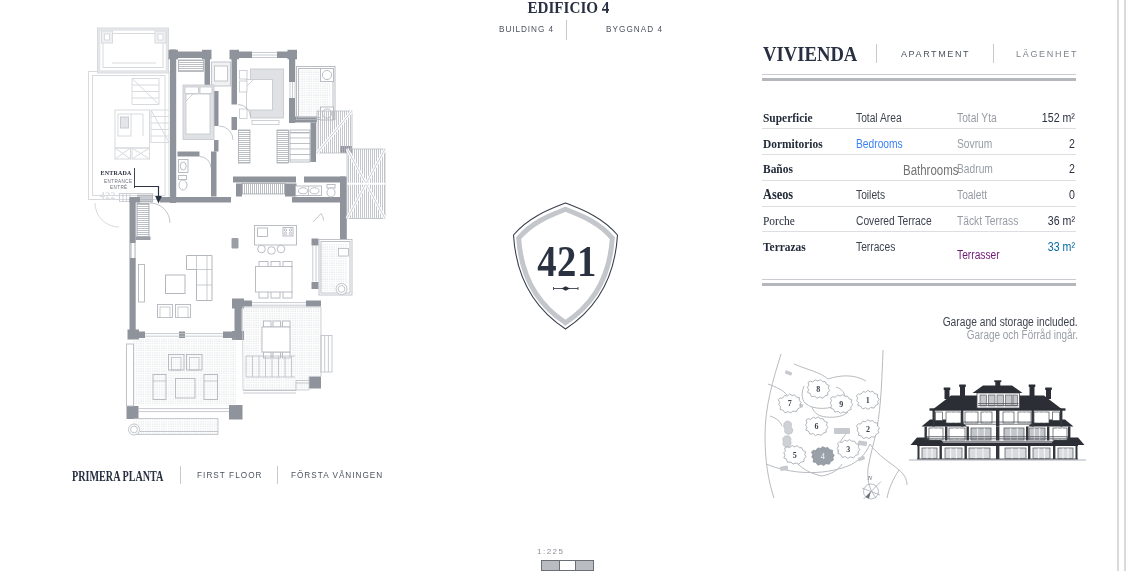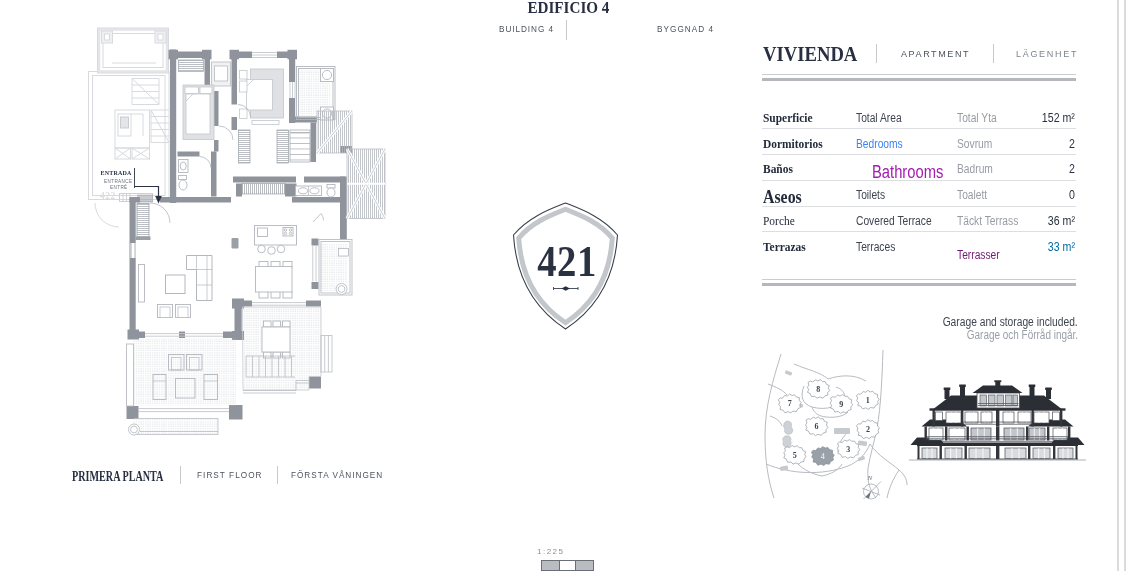--- a/index.html
+++ b/index.html
@@ -14,21 +14,21 @@
 </head>
 <body>
 <div class="page">
 
 <div class="abs serif" style="left:520px;top:-3px;width:96px;text-align:center;font-size:17.5px;font-weight:bold;color:#272f40;white-space:nowrap;"><span class="cx" style="transform:scaleX(0.865);transform-origin:50% 50%;">EDIFICIO 4</span></div>
 
 <div class="abs" style="left:499px;top:25px;font-size:8.2px;letter-spacing:0.95px;color:#4c525e;white-space:nowrap;">BUILDING 4</div>
 
 <div class="abs" style="left:566px;top:20px;width:1px;height:20px;background:#c7cacd;"></div>
 
-<div class="abs" style="left:609px;top:25px;font-size:8.2px;letter-spacing:1.05px;color:#4c525e;white-space:nowrap;padding-left:48px;">BYGGNAD 4</div>
+<div class="abs" style="left:558px;top:25px;font-size:8.2px;letter-spacing:1.05px;color:#4c525e;white-space:nowrap;padding-left:48px;">BYGGNAD 4</div>
 
 <div class="abs serif" style="left:763px;top:41px;font-size:22px;font-weight:bold;color:#272f40;white-space:nowrap;"><span class="cx" style="transform:scaleX(0.848);">VIVIENDA</span></div>
 
 <div class="abs" style="left:876px;top:44px;width:1px;height:19px;background:#c7cacd;"></div>
 
 <div class="abs" style="left:901px;top:49px;font-size:9px;letter-spacing:1.6px;color:#4c525e;white-space:nowrap;">APARTMENT</div>
 
 <div class="abs" style="left:993px;top:44px;width:1px;height:19px;background:#c7cacd;"></div>
 
 <div class="abs" style="left:1016px;top:49px;font-size:9px;letter-spacing:1.7px;color:#7e838c;white-space:nowrap;">LÄGENHET</div>
@@ -43,26 +43,26 @@
 <div class="abs" style="left:875px;top:111px;width:200px;text-align:right;font-size:12.5px;color:#2a3140;white-space:nowrap;"><span class="cxr" style="transform:scaleX(0.85);">152 m²</span></div>
 <div class="abs" style="left:762px;top:128px;width:314px;height:1px;background:#dcdee1;"></div>
 
 <div class="abs serif" style="left:763px;top:136px;font-size:13px;font-weight:bold;color:#232b3a;white-space:nowrap;"><span class="cx" style="transform:scaleX(0.88);">Dormitorios</span></div>
 <div class="abs" style="left:856px;top:137px;font-size:12.5px;color:#3b82f6;white-space:nowrap;"><span class="cx" style="transform:scaleX(0.82);">Bedrooms</span></div>
 <div class="abs" style="left:957px;top:137px;font-size:12.5px;color:#979ca4;white-space:nowrap;"><span class="cx" style="transform:scaleX(0.82);">Sovrum</span></div>
 <div class="abs" style="left:875px;top:137px;width:200px;text-align:right;font-size:12.5px;color:#2a3140;white-space:nowrap;"><span class="cxr" style="transform:scaleX(0.85);">2</span></div>
 <div class="abs" style="left:762px;top:154px;width:314px;height:1px;background:#dcdee1;"></div>
 
 <div class="abs serif" style="left:763px;top:161px;font-size:13px;font-weight:bold;color:#232b3a;white-space:nowrap;"><span class="cx" style="transform:scaleX(0.88);">Baños</span></div>
-<div class="abs" style="left:872px;top:162px;font-size:18px;color:#a21caf;white-space:nowrap;"><span class="cx" style="transform:scaleX(0.82);">Bathrooms</span></div>
+<div class="abs" style="left:903px;top:162px;font-size:14px;color:#737373;white-space:nowrap;"><span class="cx" style="transform:scaleX(0.82);">Bathrooms</span></div>
 <div class="abs" style="left:957px;top:162px;font-size:12.5px;color:#979ca4;white-space:nowrap;"><span class="cx" style="transform:scaleX(0.82);">Badrum</span></div>
 <div class="abs" style="left:875px;top:162px;width:200px;text-align:right;font-size:12.5px;color:#2a3140;white-space:nowrap;"><span class="cxr" style="transform:scaleX(0.85);">2</span></div>
 <div class="abs" style="left:762px;top:180px;width:314px;height:1px;background:#dcdee1;"></div>
 
-<div class="abs serif" style="left:763px;top:187px;font-size:18px;font-weight:bold;color:#232b3a;white-space:nowrap;"><span class="cx" style="transform:scaleX(0.88);">Aseos</span></div>
+<div class="abs serif" style="left:763px;top:187px;font-size:14px;font-weight:bold;color:#232b3a;white-space:nowrap;"><span class="cx" style="transform:scaleX(0.88);">Aseos</span></div>
 <div class="abs" style="left:856px;top:188px;font-size:12.5px;color:#3e4450;white-space:nowrap;"><span class="cx" style="transform:scaleX(0.82);">Toilets</span></div>
 <div class="abs" style="left:957px;top:188px;font-size:12.5px;color:#979ca4;white-space:nowrap;"><span class="cx" style="transform:scaleX(0.82);">Toalett</span></div>
 <div class="abs" style="left:875px;top:188px;width:200px;text-align:right;font-size:12.5px;color:#2a3140;white-space:nowrap;"><span class="cxr" style="transform:scaleX(0.85);">0</span></div>
 <div class="abs" style="left:762px;top:206px;width:314px;height:1px;background:#dcdee1;"></div>
 
 <div class="abs serif" style="left:763px;top:213px;font-size:13px;font-weight:normal;color:#232b3a;white-space:nowrap;"><span class="cx" style="transform:scaleX(0.88);">Porche</span></div>
 <div class="abs" style="left:856px;top:214px;font-size:12.5px;color:#3e4450;white-space:nowrap;"><span class="cx" style="transform:scaleX(0.82);">Covered Terrace</span></div>
 <div class="abs" style="left:957px;top:214px;font-size:12.5px;color:#979ca4;white-space:nowrap;"><span class="cx" style="transform:scaleX(0.82);">Täckt Terrass</span></div>
 <div class="abs" style="left:875px;top:214px;width:200px;text-align:right;font-size:12.5px;color:#2a3140;white-space:nowrap;"><span class="cxr" style="transform:scaleX(0.85);">36 m²</span></div>
 <div class="abs" style="left:762px;top:231px;width:314px;height:1px;background:#dcdee1;"></div>

